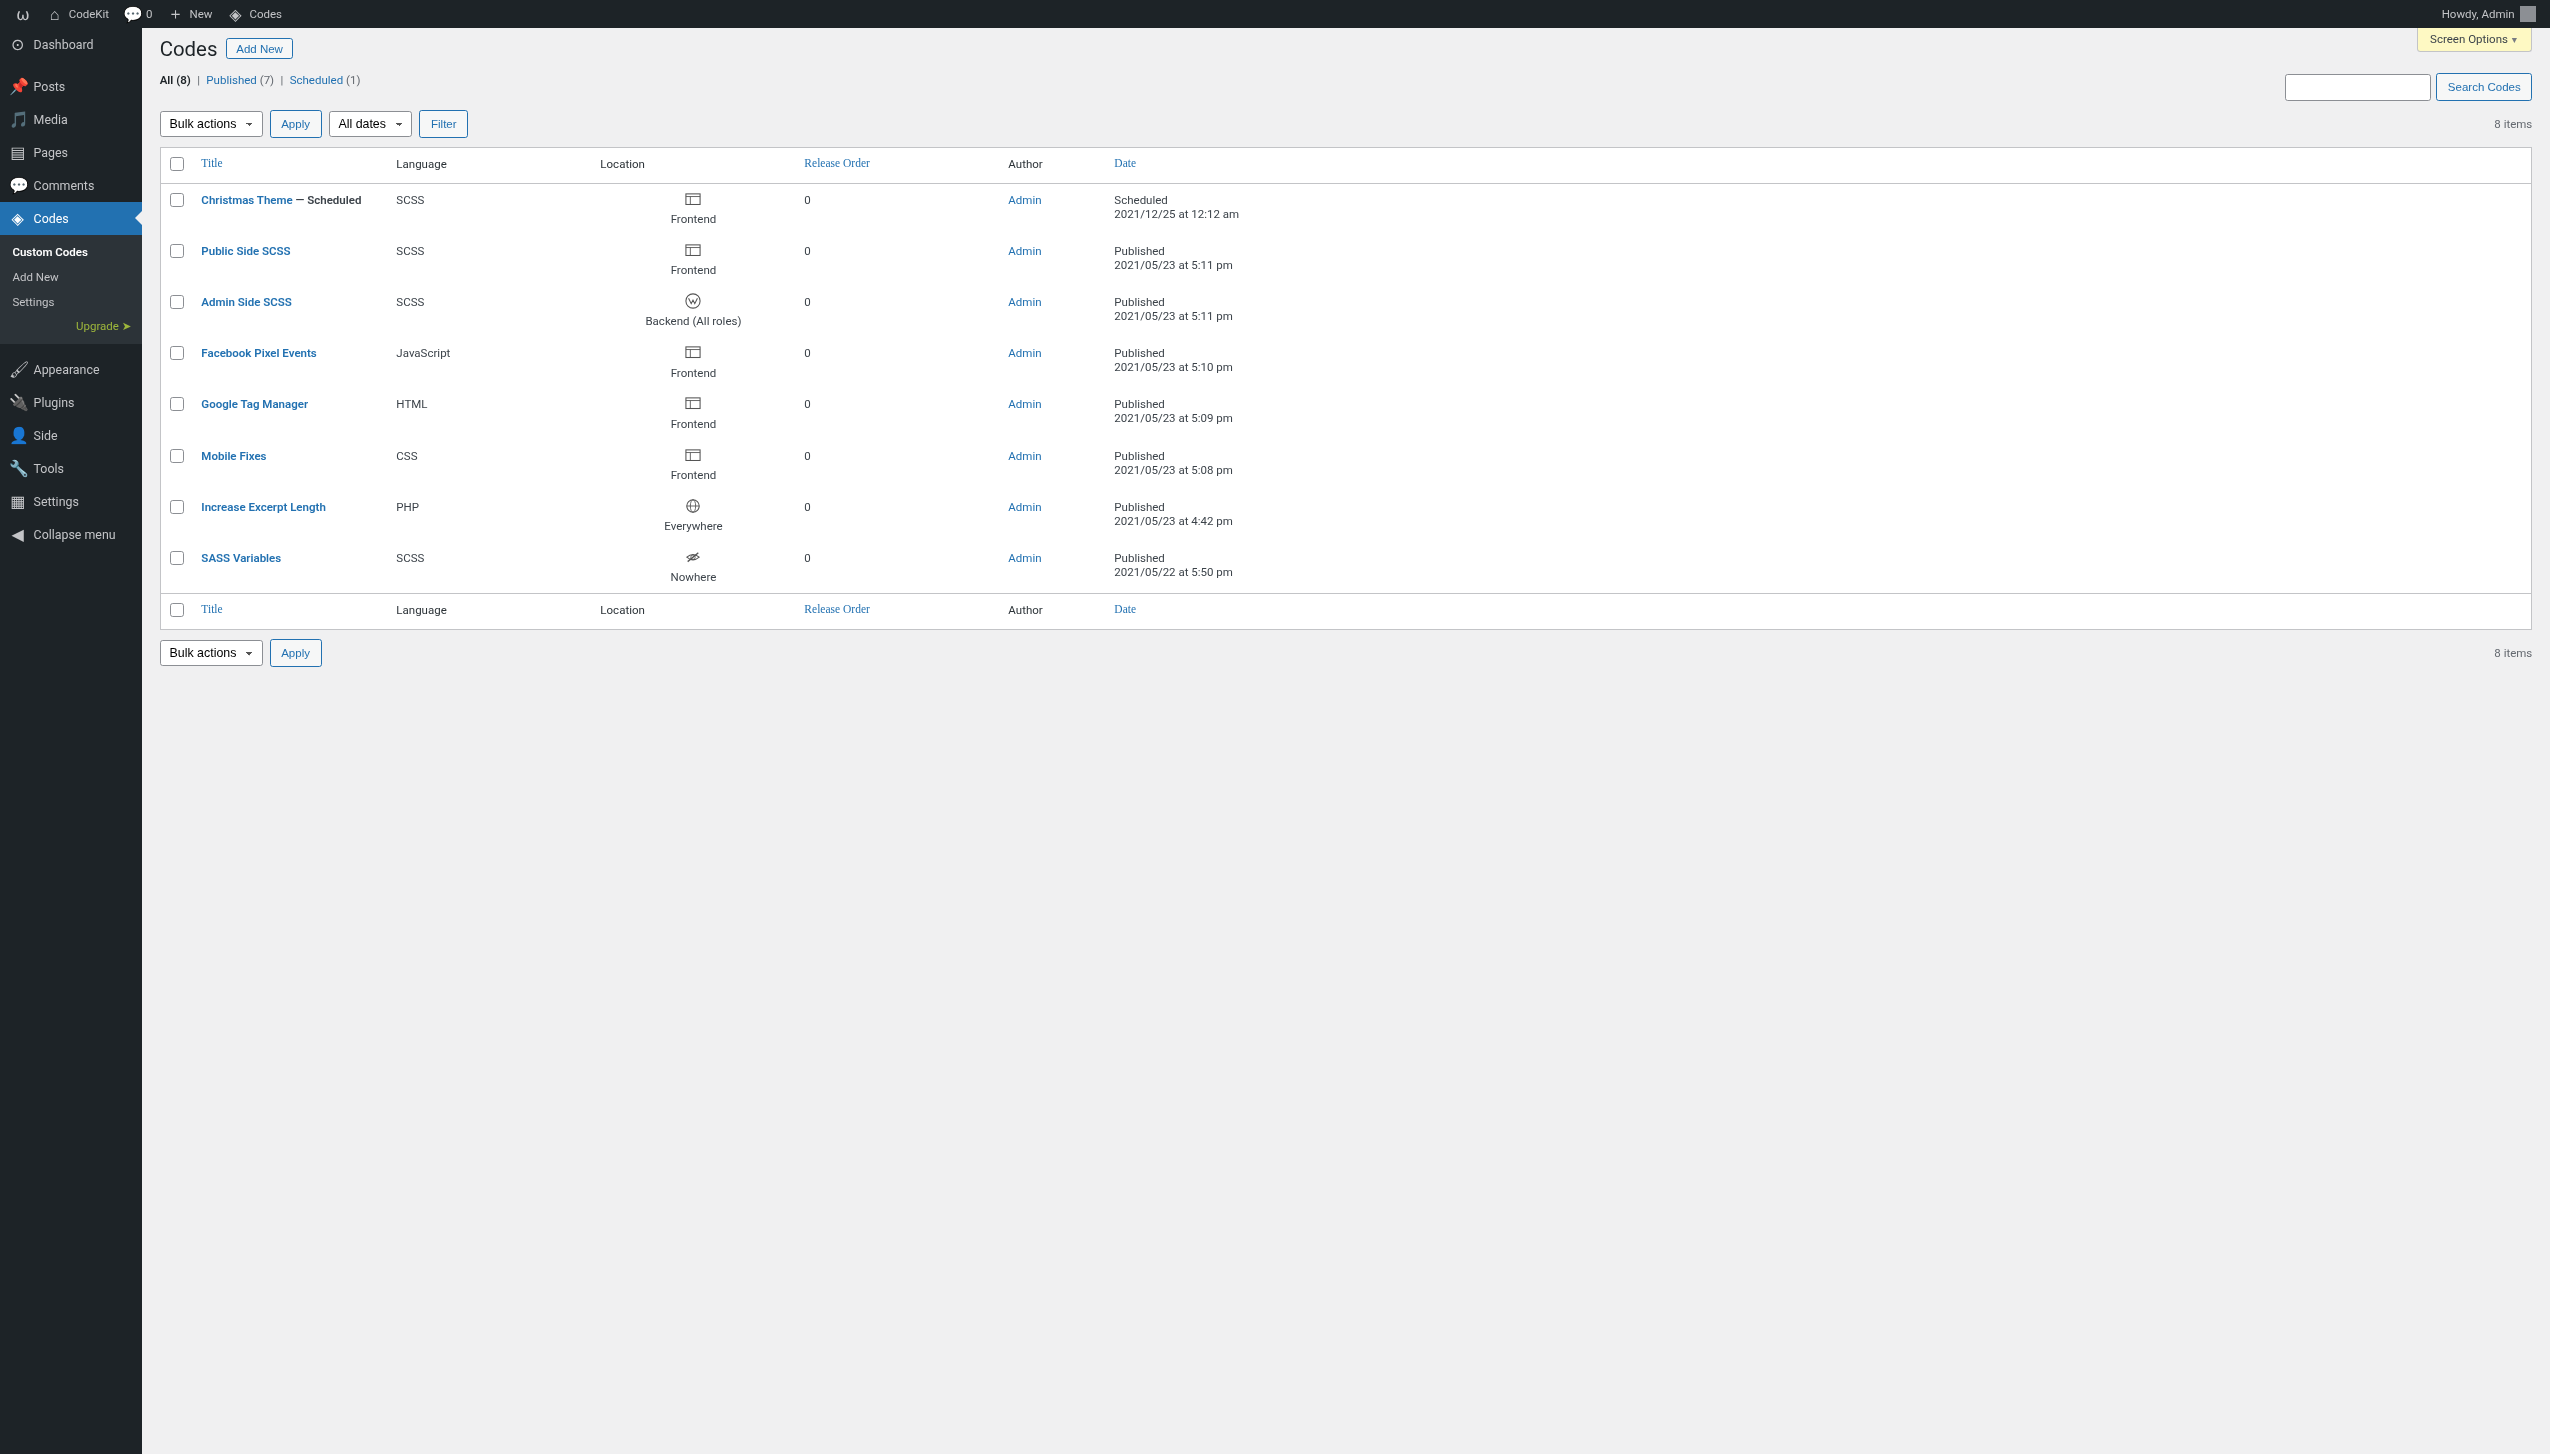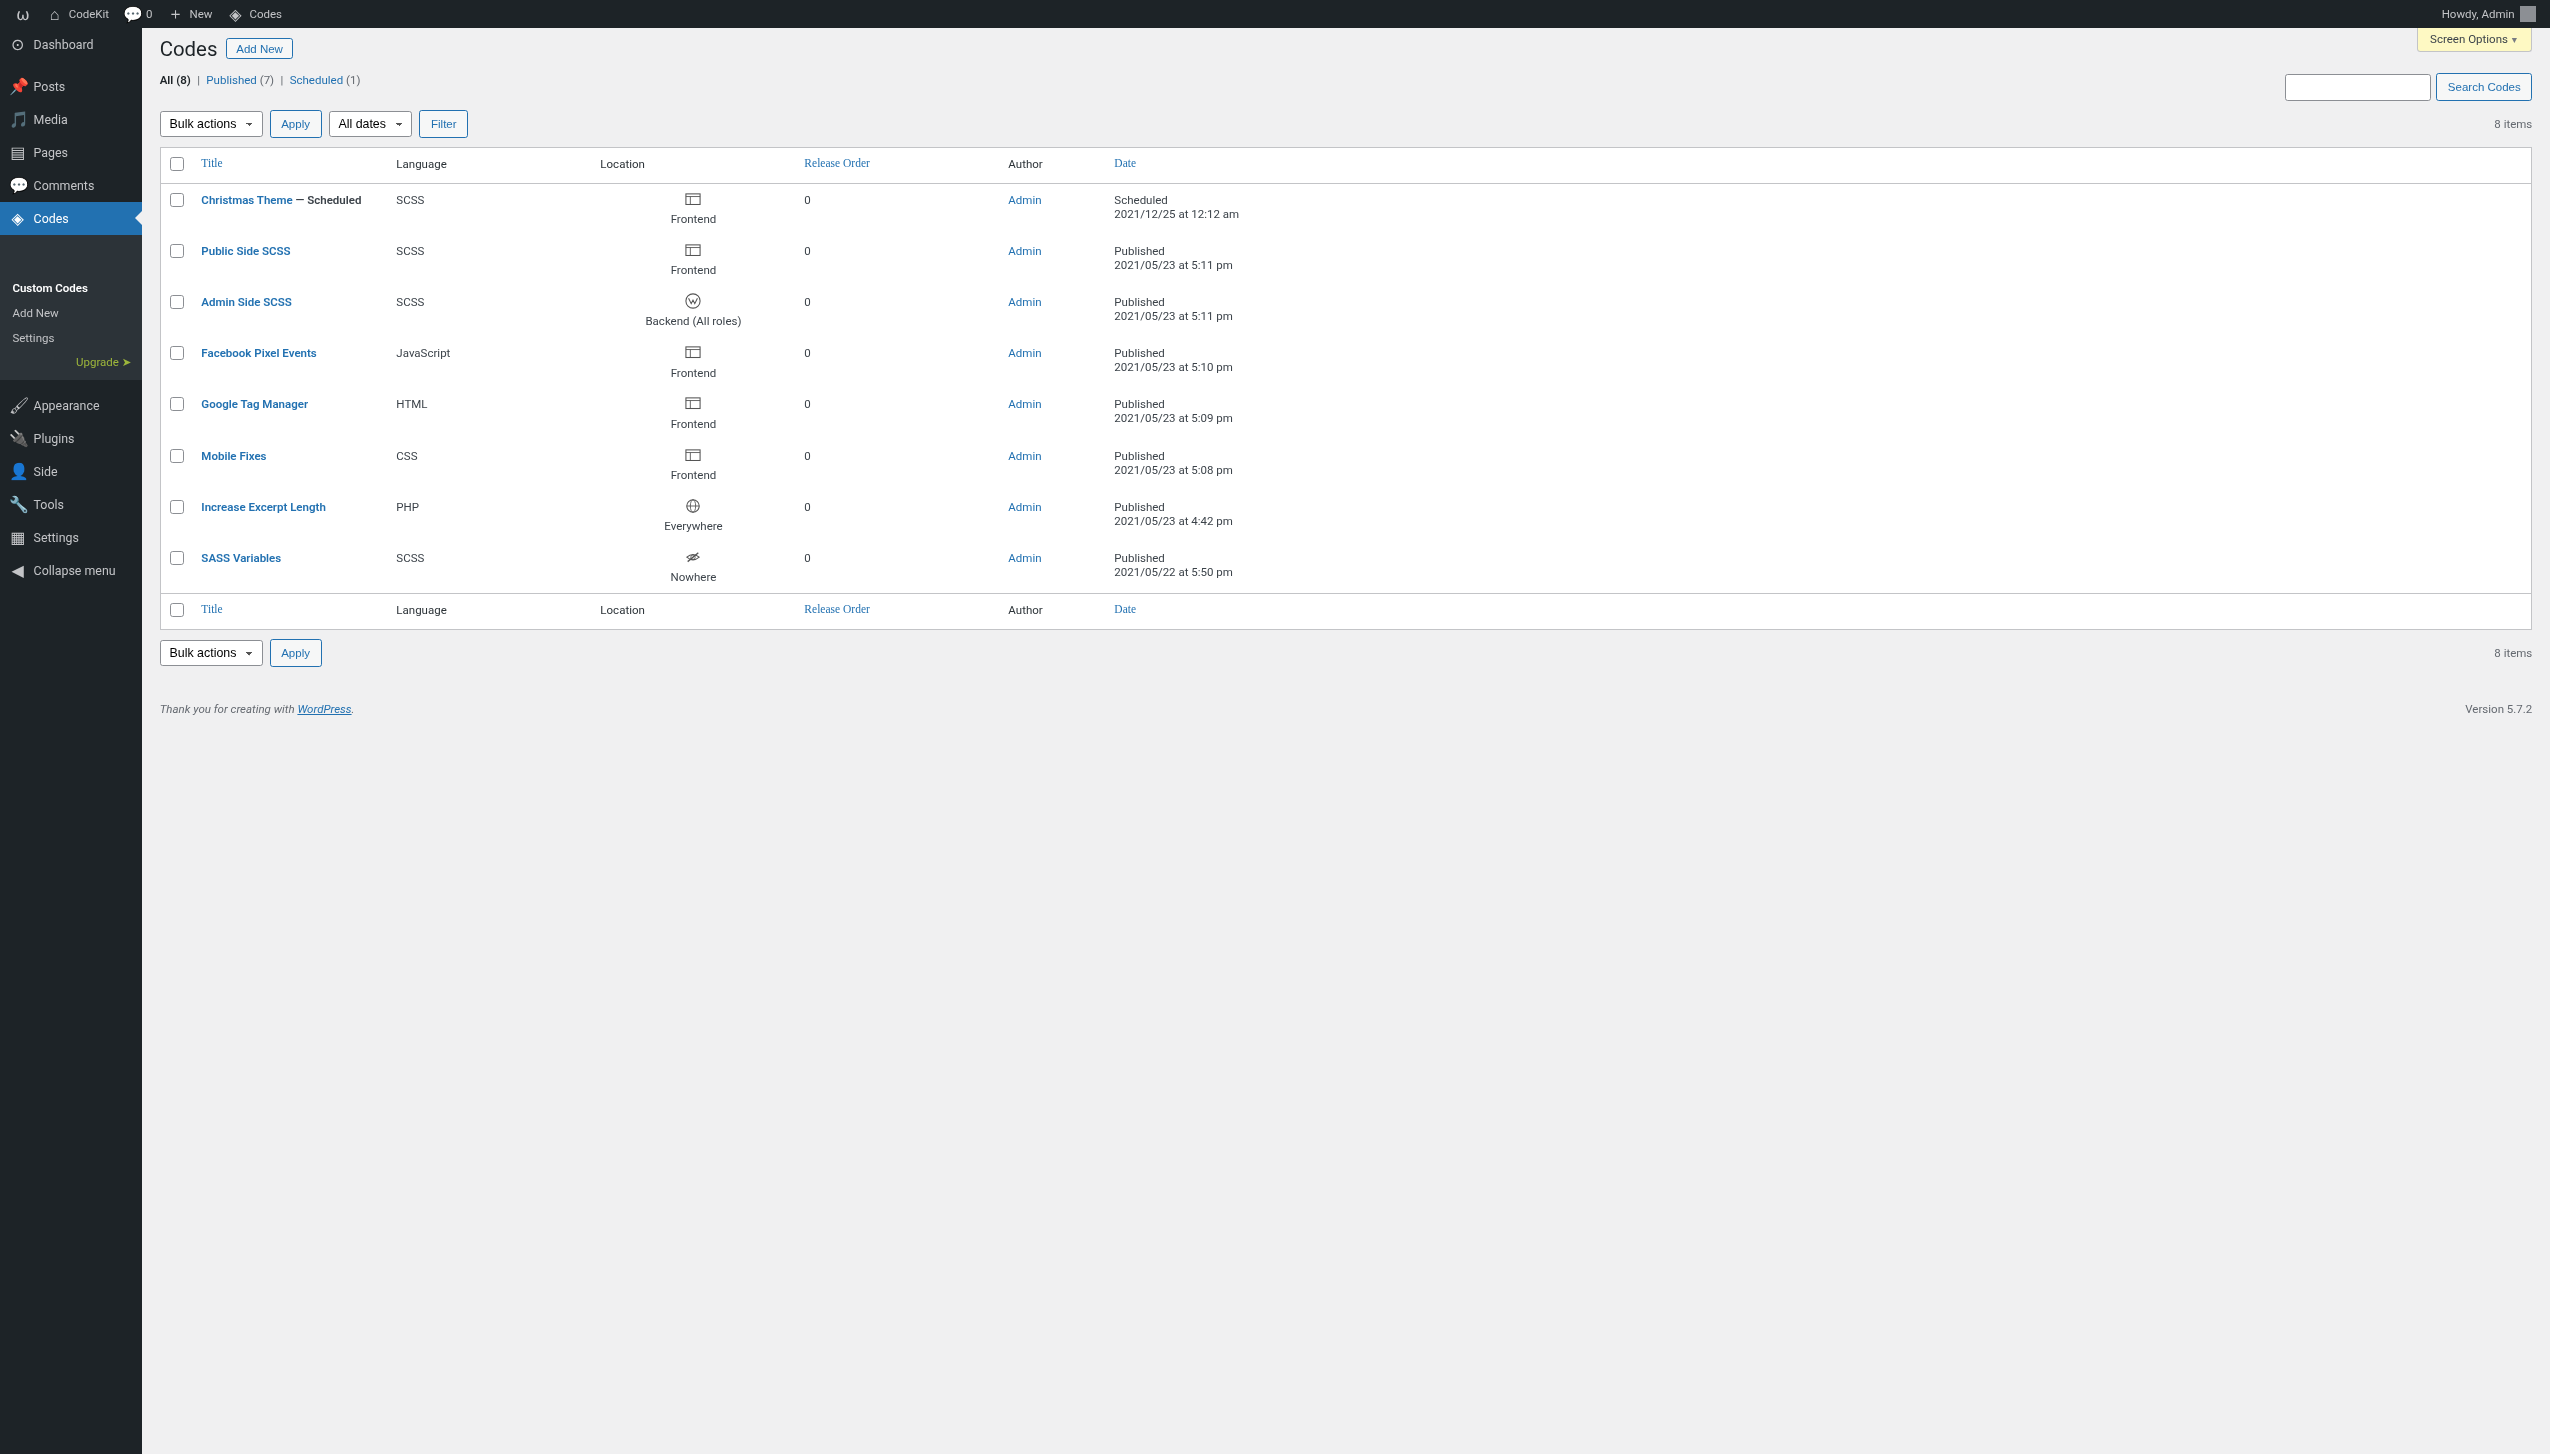--- a/index.html
+++ b/index.html
@@ -13,21 +13,21 @@
 .dashicon { font-size: 16px; width: 17.7px; text-align: center; }
 
 .wrap { display: flex; min-height: calc(100vh - 28px); }
 .sidebar { width: 142px; background: #1d2327; color: #c3c4c7; flex-shrink: 0; }
 .menu-item { display: flex; align-items: center; padding: 7px 8.9px; color: #c3c4c7; cursor: pointer; gap: 7px; font-size: 12.4px; }
 .menu-item.current { background: #2271b1; color: #fff; font-weight: 400; position: relative; }
 .menu-item.current::after { content: ''; position: absolute; right: 0; top: 50%; transform: translateY(-50%); border: 7px solid transparent; border-right-color: #f0f0f1; }
 .menu-icon { width: 17.7px; text-align: center; font-size: 16px; }
 .submenu { background: #2c3338; padding: 5.3px 0; }
 .submenu-item { padding: 5.3px 10.6px 5.3px 12.4px; color: #c3c4c7; cursor: pointer; font-size: 11.5px; }
-.submenu-item.current { color: #fff; font-weight: 600; margin-top: 36px; }
+.submenu-item.current { color: #fff; font-weight: 600; }
 .submenu-item.upgrade { color: #9db63b; text-align: right; }
 
 .content { flex: 1; padding: 0 17.7px 17.7px; background: #f0f0f1; position: relative; }
 .screen-options { position: absolute; top: 0; right: 17.7px; background: #fef9c3; border: 0.9px solid #c3c4c7; border-top: none; padding: 4.4px 12.4px; font-size: 11.5px; cursor: pointer; border-radius: 0 0 3.5px 3.5px; }
 .screen-options::after { content: ' ▼'; font-size: 8.9px; color: #787c82;}
 
 .page-header { display: flex; align-items: center; gap: 8.9px; padding-top: 8.9px; margin-bottom: 12.4px; }
 .page-title { font-size: 20.4px; font-weight: 400; color: #1d2327; }
 .add-new-btn { border: 0.9px solid #2271b1; color: #2271b1; background: #f6f7f7; padding: 3.5px 8.9px; font-size: 11.5px; border-radius: 2.7px; cursor: pointer; }
 
@@ -384,19 +384,15 @@
     </table>
 
     <div class="tablenav" style="margin-top:8.9px">
       <div class="tablenav-left">
         <select class="select-ctrl"><option>Bulk actions</option></select>
         <button class="btn">Apply</button>
       </div>
       <div class="items-count">8 items</div>
     </div>
 
-    <div class="footer">
-      <div><span>Thank you for creating with </span><a>WordPress</a><span>.</span></div>
-      <div class="version">Version 5.7.2</div>
-    </div>
   </div>
 </div>
 
 
 </body></html>

